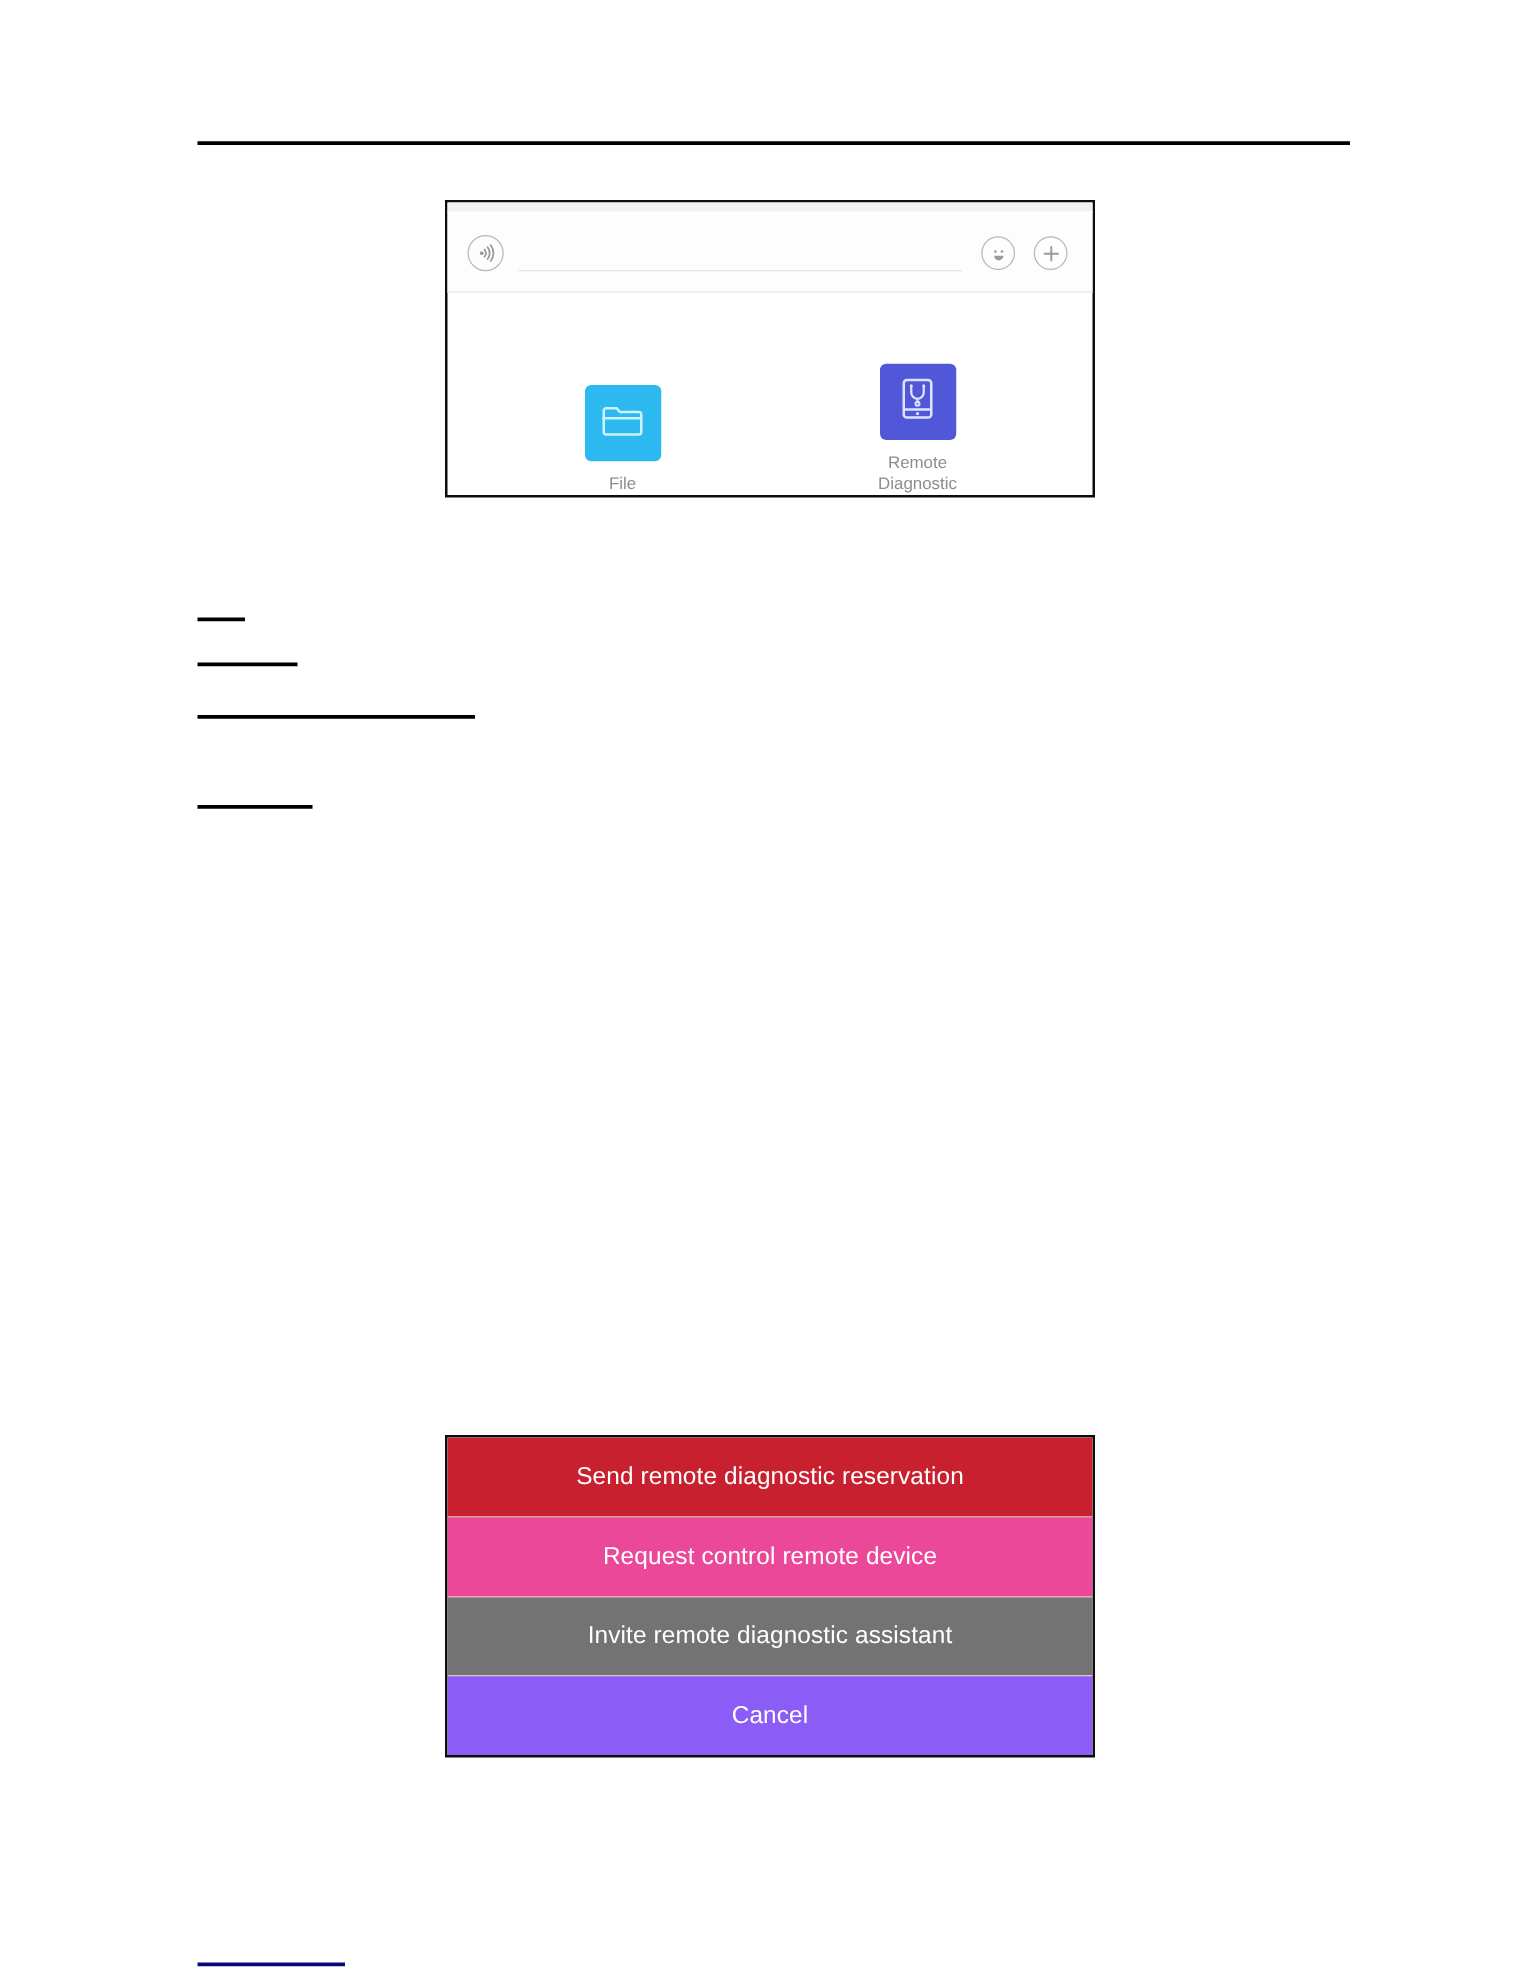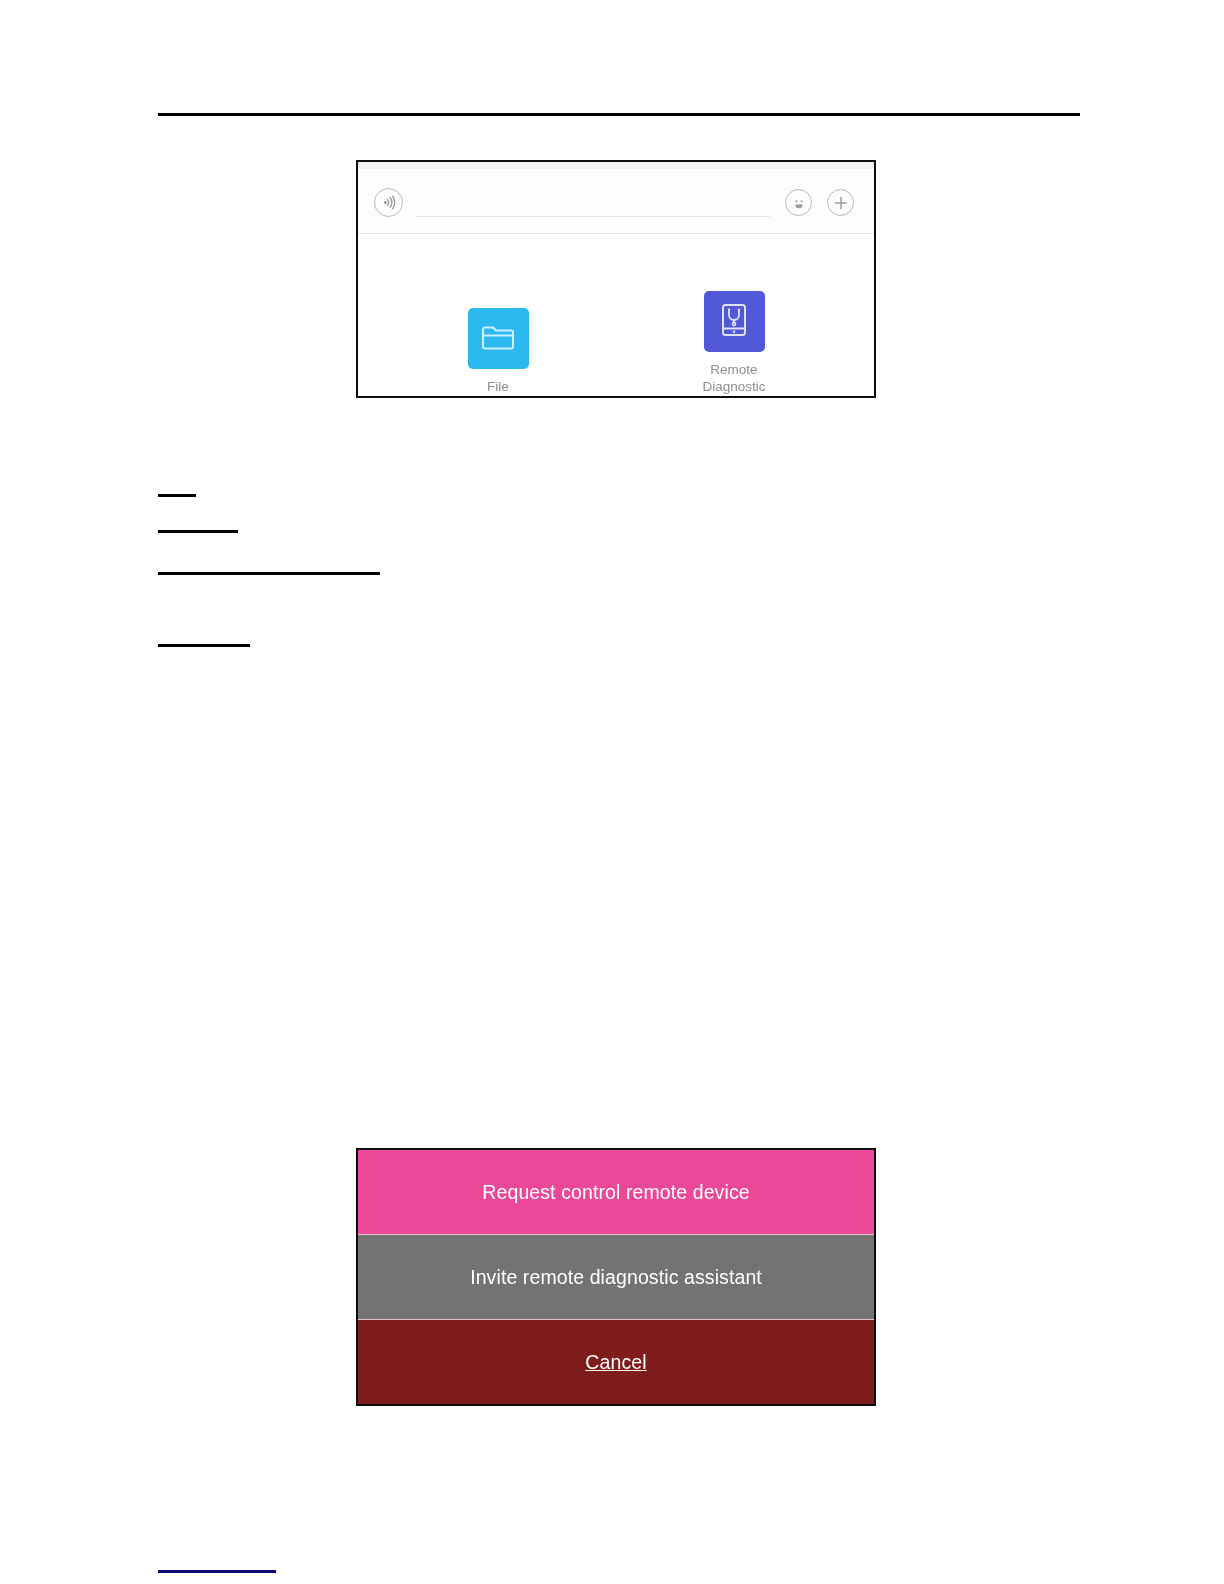--- a/index.html
+++ b/index.html
@@ -252,16 +252,17 @@
       </div>
       <div class="attach-label">Remote
 Diagnostic</div>
     </div>
 
 
   </div>
 </div>
 
 <div class="action-sheet">
+  <div class="sheet-button" style="background:#c8202f;">Send remote diagnostic reservation</div>
   <div class="sheet-button" style="background:#ec4899;">Request control remote device</div>
   <div class="sheet-button" style="background:#737373;">Invite remote diagnostic assistant</div>
-  <div class="sheet-button" style="background:#7f1d1d;text-decoration:underline;">Cancel</div>
+  <div class="sheet-button" style="background:#8b5cf6;">Cancel</div>
 </div>
 
 </body></html>

